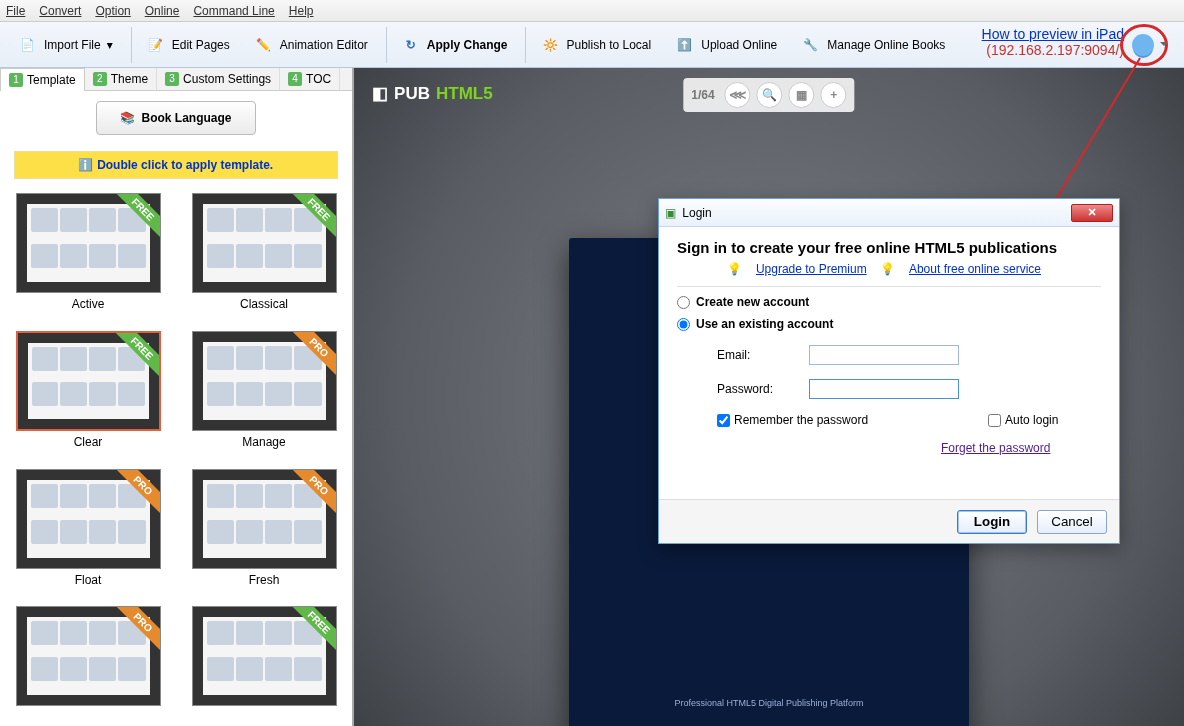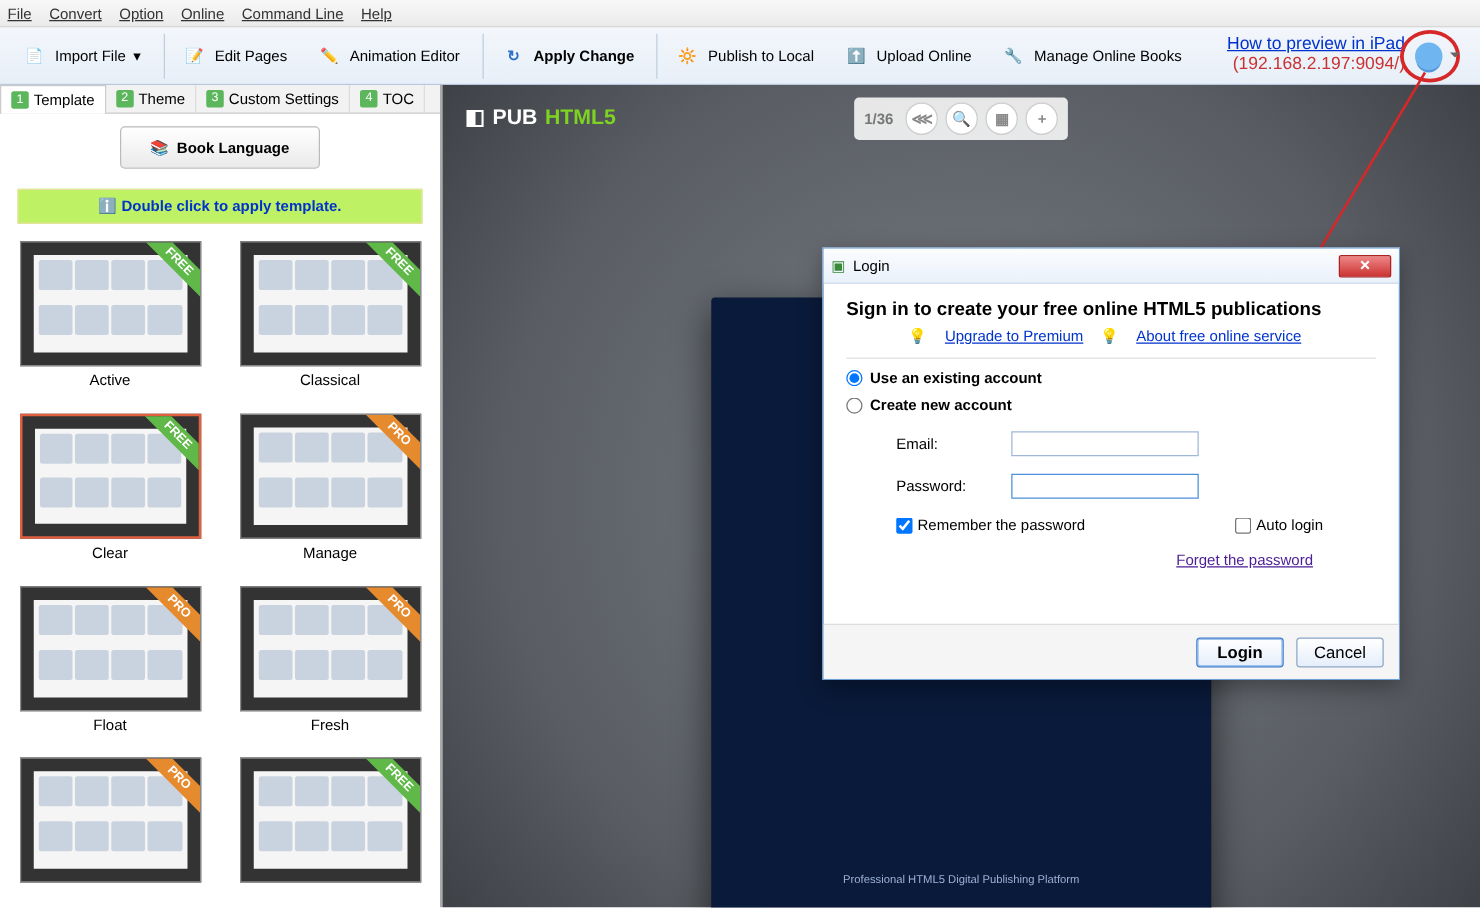--- a/index.html
+++ b/index.html
@@ -21,21 +21,21 @@
 .dropdown-caret { position: absolute; right: 0; top: 14px; width: 0; height: 0; border-left: 4px solid transparent; border-right: 4px solid transparent; border-top: 4px solid #666; }
 
 .content { display: flex; height: calc(100% - 68px); }
 .sidebar { width: 354px; border-right: 2px solid #aaa; background: #fff; display: flex; flex-direction: column; }
 .tabrow { display: flex; border-bottom: 1px solid #ccc; background: #f2f2f2; }
 .tabrow .tab { display: flex; align-items: center; padding: 4px 8px; cursor: pointer; border-right: 1px solid #ddd; }
 .tabrow .tab.active { background: #fff; border-top: 1px solid #ccc; border-left: 1px solid #ccc; border-right: 1px solid #ccc; margin-bottom: -1px; }
 .tabrow .tab .num { display: inline-block; width: 14px; height: 14px; background: #5cb65c; color: #fff; text-align: center; line-height: 14px; font-size: 10px; margin-right: 4px; border-radius: 2px; }
 
 .booklang { margin: 10px auto; width: 160px; height: 34px; border: 1px solid #bbb; border-radius: 4px; background: linear-gradient(#fff,#eaeaea); display: flex; align-items: center; justify-content: center; gap: 6px; cursor: pointer; font-weight: bold; }
-.hint { margin: 6px 14px; padding: 6px; background: #bef264; border: 1px solid #e8dfa0; color: #0033cc; text-align: center; font-weight: bold; }
+.hint { margin: 6px 14px; padding: 6px; background: #fde047; border: 1px solid #e8dfa0; color: #0033cc; text-align: center; font-weight: bold; }
 
 .template-grid { flex: 1; overflow-y: auto; padding: 8px; display: grid; grid-template-columns: 1fr 1fr; gap: 12px 16px; }
 .tpl { text-align: center; cursor: pointer; }
 .tpl .thumb { width: 145px; height: 100px; border: 1px solid #888; background: #333; position: relative; margin: 0 auto; overflow: hidden; }
 .tpl.sel .thumb { border: 2px solid #e06040; }
 .tpl .thumb .ribbon { position: absolute; top: 8px; right: -18px; width: 70px; transform: rotate(45deg); color: #fff; font-size: 10px; font-weight: bold; text-align: center; padding: 2px 0; }
 .tpl .thumb .ribbon.free { background: #5fb848; }
 .tpl .thumb .ribbon.pro { background: #e68a2e; }
 .tpl .thumb .inner { position: absolute; inset: 10px; background: #f5f5f5; display: flex; flex-wrap: wrap; gap: 2px; padding: 4px; }
 .tpl .thumb .inner .sw { flex: 1 0 20%; height: 24px; background: #c9d3e0; border-radius: 2px; }
@@ -295,21 +295,21 @@
       </div>
   </div>
 
   <div class="preview">
     <div class="logo">
       <span>◧</span>
       <span>PUB</span>
         <span class="h5">HTML5</span>
     </div>
     <div class="topctrl">
-      <span class="pg">1/36</span>
+      <span class="pg">1/64</span>
       <div class="cbtn">
           <span>⋘</span>
         </div>
       <div class="cbtn">
           <span>🔍</span>
         </div>
       <div class="cbtn">
           <span>▦</span>
         </div>
       <div class="cbtn">
@@ -338,26 +338,26 @@
       </div>
   </div>
   <div class="dlg-body">
     <div class="dlg-h">Sign in to create your free online HTML5 publications</div>
     <div class="dlg-links">
       <span class="bulb">💡</span><a>Upgrade to Premium</a>
       <span class="bulb">💡</span><a>About free online service</a>
     </div>
     <hr class="light">
     <div class="radio-row">
+      <input type="radio" name="acct" style="">
+      <span>Create new account</span>
+    </div>
+    <div class="radio-row">
       <input type="radio" name="acct" checked="" style="">
       <span>Use an existing account</span>
-    </div>
-    <div class="radio-row">
-      <input type="radio" name="acct" style="">
-      <span>Create new account</span>
     </div>
     <div class="form-row">
       <label>Email:</label>
       <input type="text" style="">
     </div>
     <div class="form-row">
       <label>Password:</label>
       <input type="password" style="border-color: rgb(74, 144, 217);">
     </div>
     <div class="chk-row">

